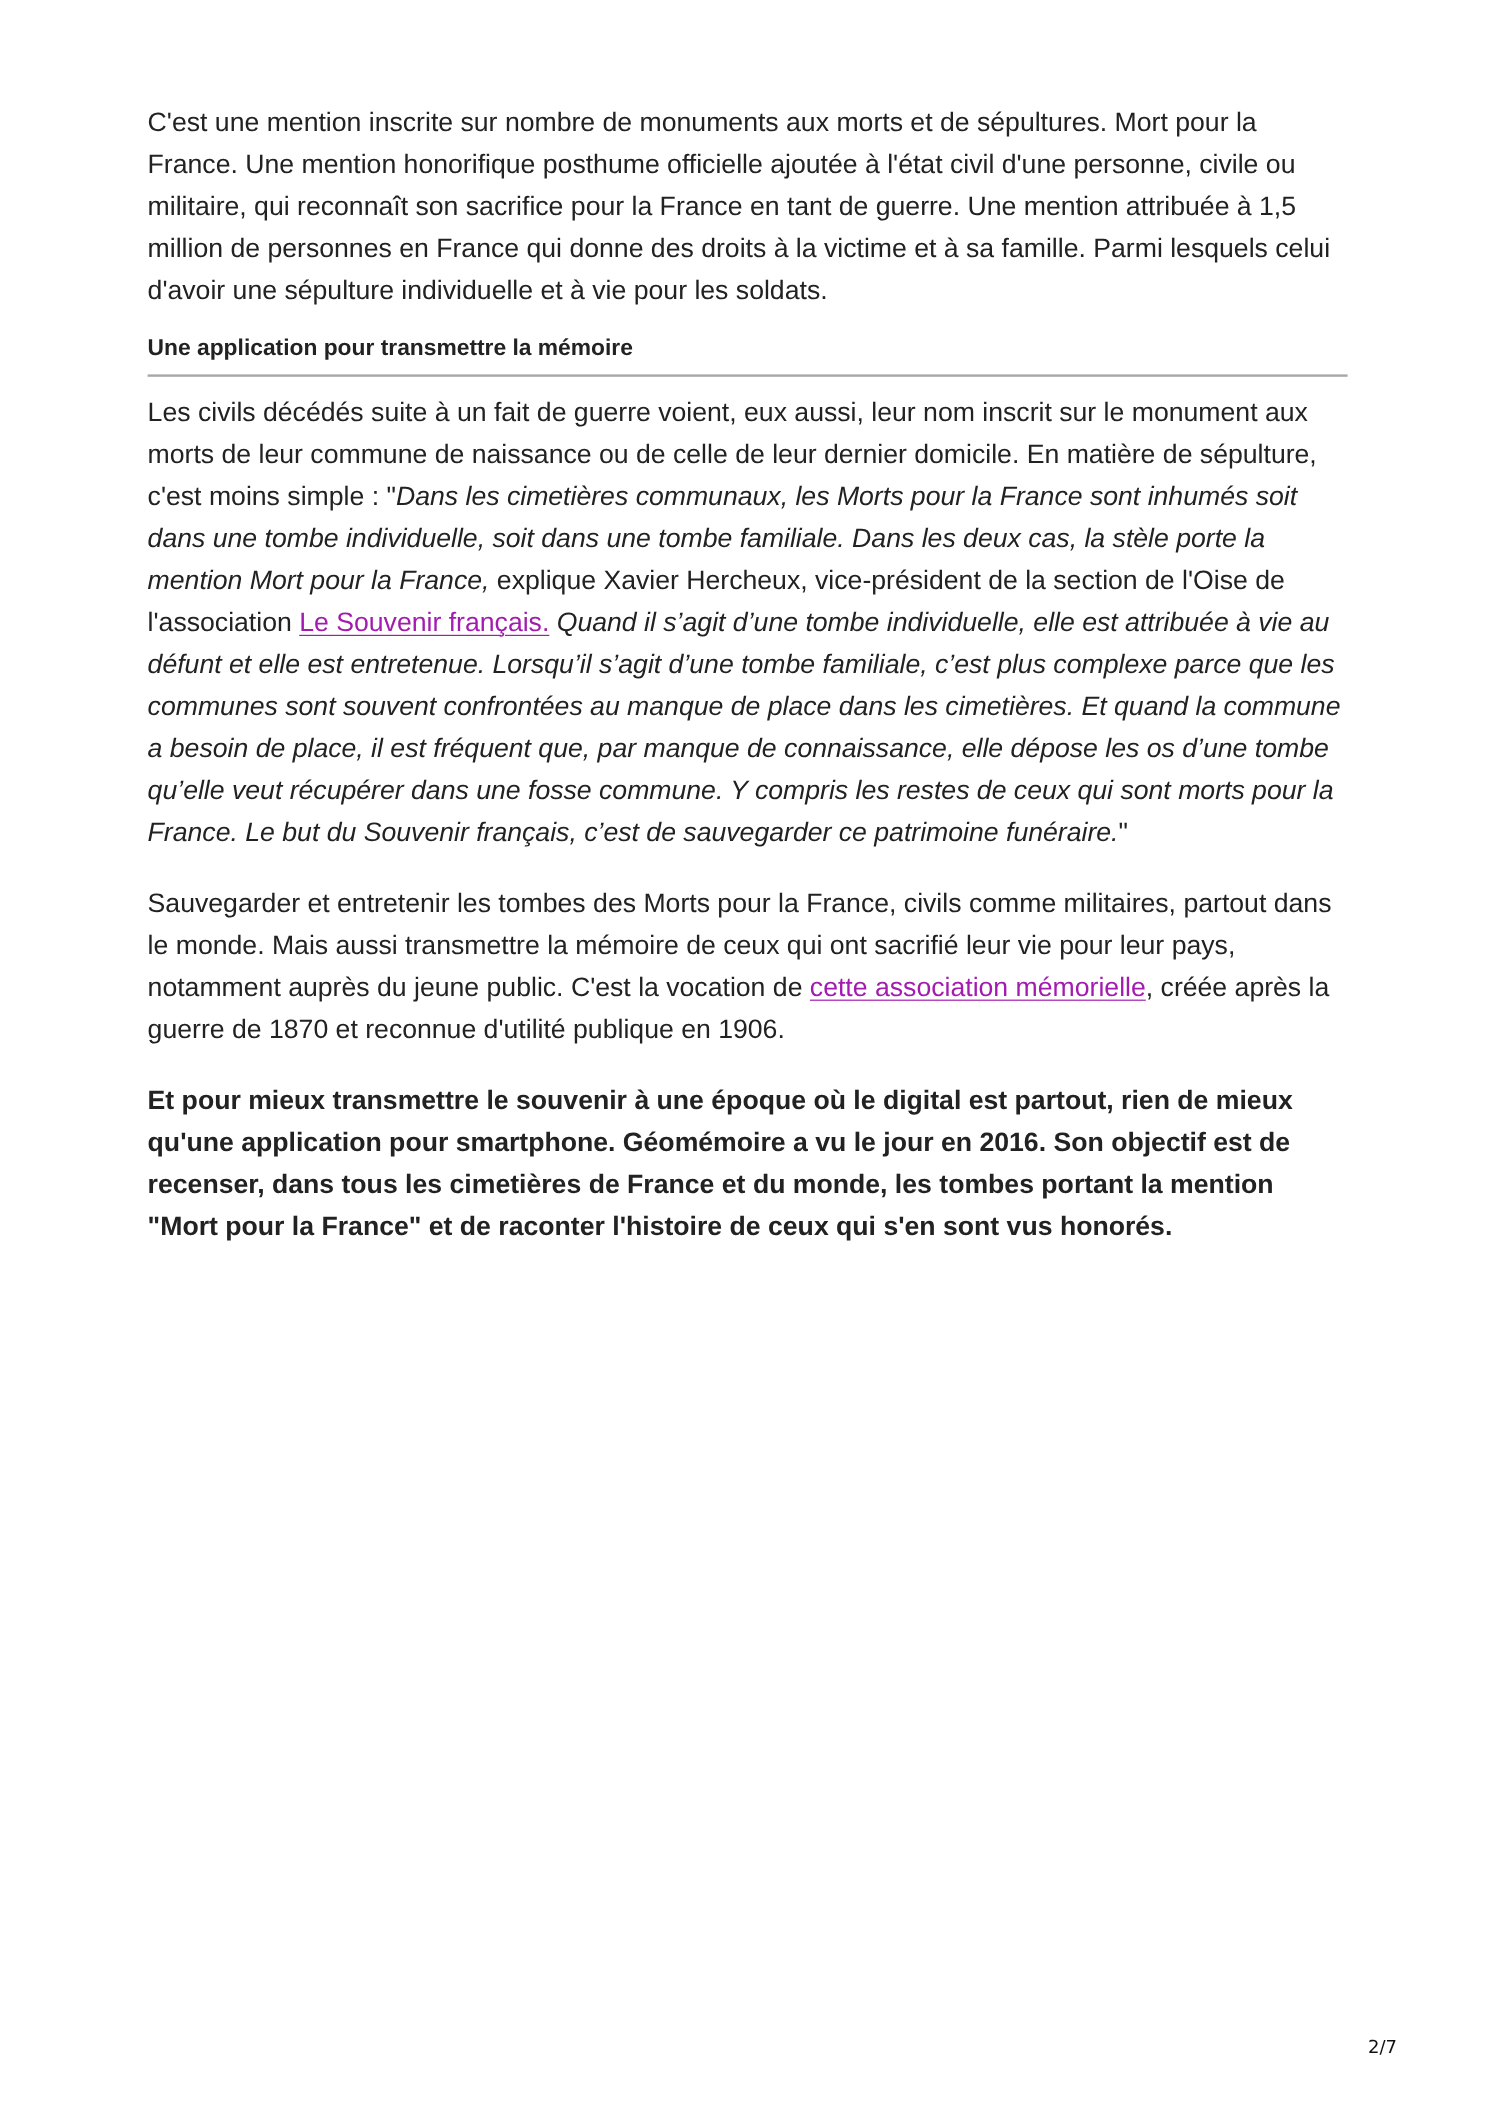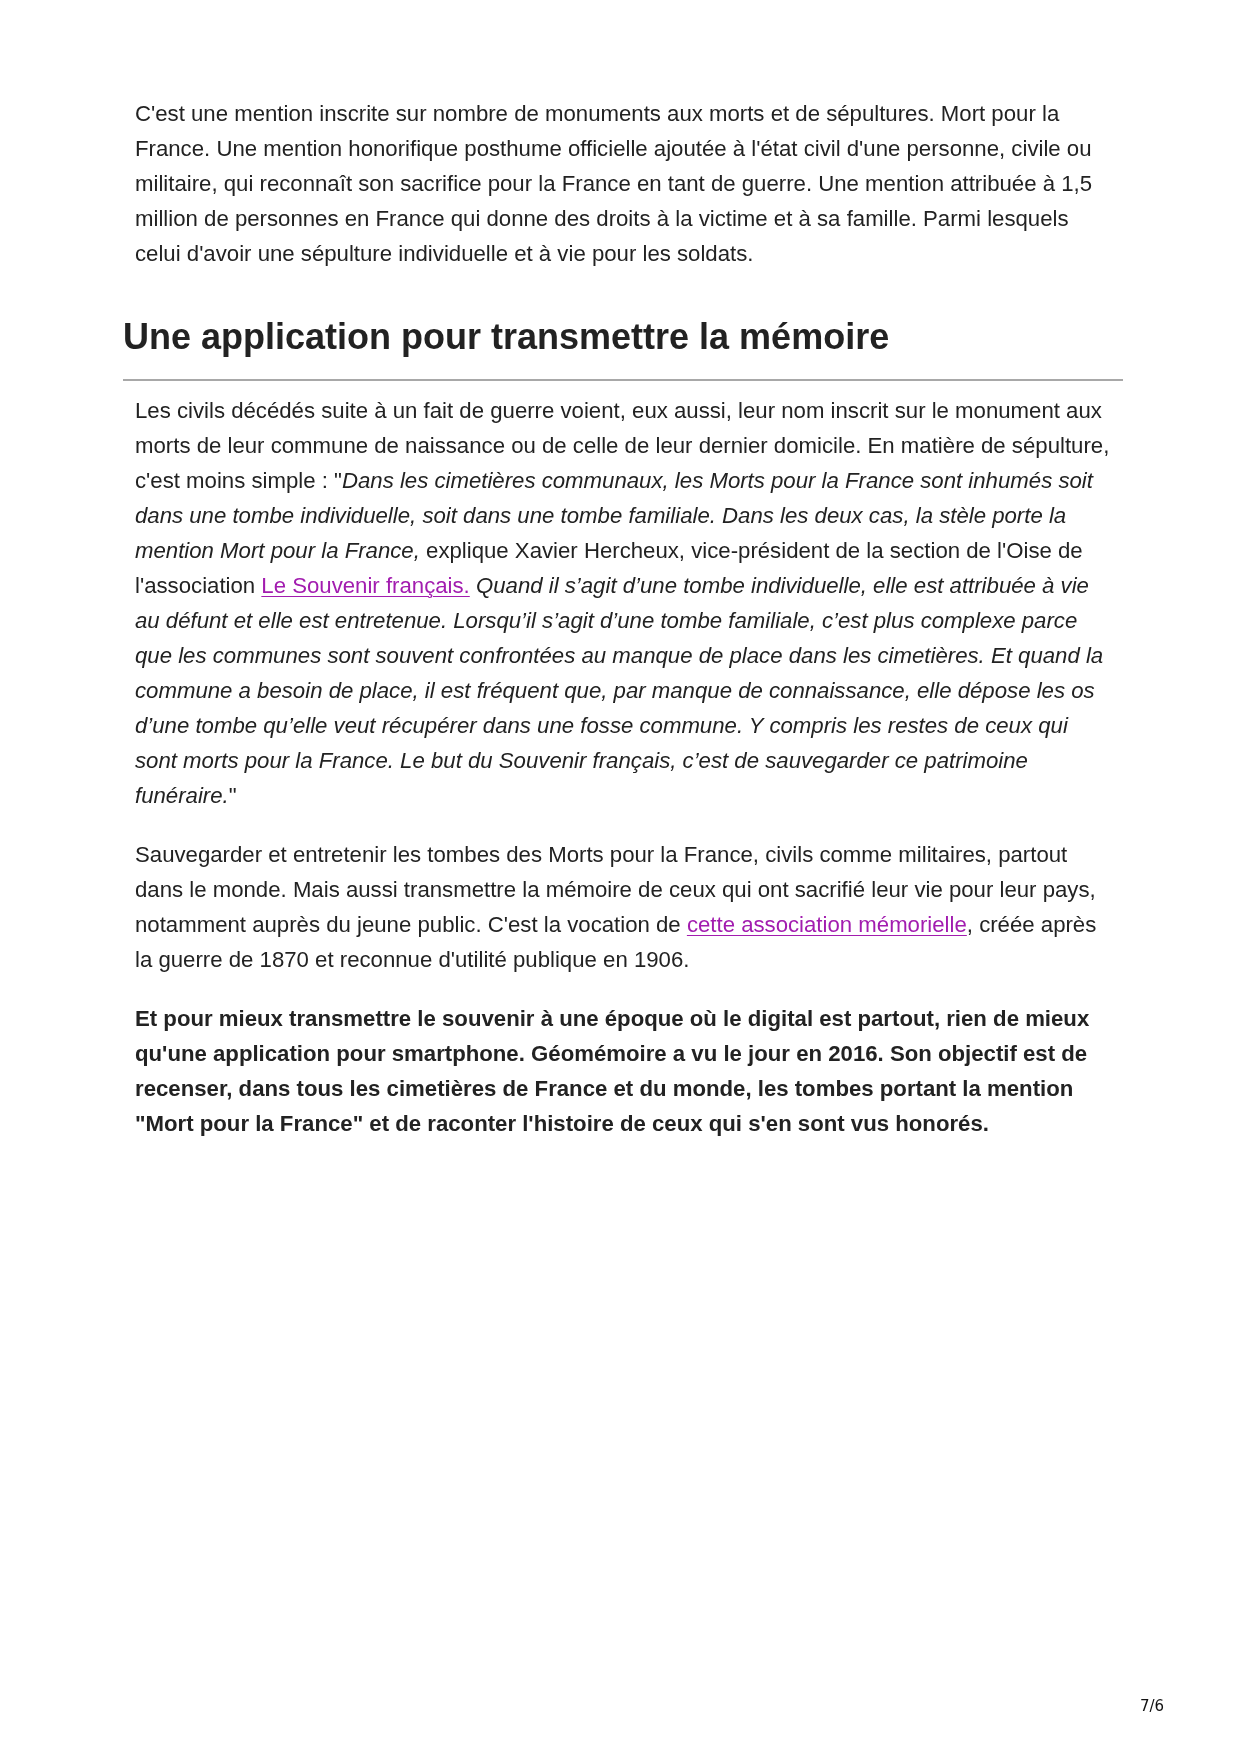--- a/index.html
+++ b/index.html
@@ -4,25 +4,25 @@
   <style>
     html, body { margin: 0; padding: 0; background: #ffffff; }
     body {
       width: 1240px; height: 1754px; position: relative; overflow: hidden;
       font-family: "Liberation Sans", sans-serif; color: #222222;
     }
     .content {
       position: absolute; left: 123px; top: 84px; width: 1000px;
       font-size: 22.2px; line-height: 35px;
     }
-    p { margin: 12px; }
+    p { margin: 0; }
     .p1 { }
     .section-heading {
-      font-size: 36px; font-weight: bold; line-height: 36px;
-      margin: 48px 0 0 0; padding-bottom: 24px;
+      font-size: 19px; font-weight: bold; line-height: 36px;
+      margin: 14px 0 0 0; padding-bottom: 3px;
       border-bottom: 2px solid #a8a8a8; color: #222222;
     }
     .p2 { margin-top: 12px; }
     .p3 { margin-top: 24px; }
     .p4 { margin-top: 24px; font-weight: bold; }
     em { font-style: italic; }
     a { color: #a21caf; text-decoration: underline; text-decoration-thickness: 1px; text-underline-offset: 3px; }
     .page-number {
       position: absolute; left: 1140px; top: 1697px;
       font-family: "DejaVu Sans", sans-serif; font-size: 15px; color: #111111;
@@ -36,13 +36,13 @@
 
   <h2 class="section-heading">Une application pour transmettre la mémoire</h2>
 
   <p class="p2"><span>Les civils décédés suite à un fait de guerre voient, eux aussi, leur nom inscrit sur le monument aux morts de leur commune de naissance ou de celle de leur dernier domicile. En matière de sépulture, c'est moins simple : "</span><em>Dans les cimetières communaux, les Morts pour la France sont inhumés soit dans une tombe individuelle, soit dans une tombe familiale. Dans les deux cas, la stèle porte la mention Mort pour la France,</em><span> explique Xavier Hercheux, vice-président de la section de l'Oise de l'association </span><a href="#">Le Souvenir français.</a><em> Quand il s’agit d’une tombe individuelle, elle est attribuée à vie au défunt et elle est entretenue. Lorsqu’il s’agit d’une tombe familiale, c’est plus complexe parce que les communes sont souvent confrontées au manque de place dans les cimetières. Et quand la commune a besoin de place, il est fréquent que, par manque de connaissance, elle dépose les os d’une tombe qu’elle veut récupérer dans une fosse commune. Y compris les restes de ceux qui sont morts pour la France. Le but du Souvenir français, c’est de sauvegarder ce patrimoine funéraire.</em><span>"</span></p>
 
   <p class="p3"><span>Sauvegarder et entretenir les tombes des Morts pour la France, civils comme militaires, partout dans le monde. Mais aussi transmettre la mémoire de ceux qui ont sacrifié leur vie pour leur pays, notamment auprès du jeune public. C'est la vocation de </span><a href="#">cette association mémorielle</a><span>, créée après la guerre de 1870 et reconnue d'utilité publique en 1906.</span></p>
 
   <p class="p4">Et pour mieux transmettre le souvenir à une époque où le digital est partout, rien de mieux qu'une application pour smartphone. Géomémoire a vu le jour en 2016. Son objectif est de recenser, dans tous les cimetières de France et du monde, les tombes portant la mention "Mort pour la France" et de raconter l'histoire de ceux qui s'en sont vus honorés.</p>
 </div>
 
-<div class="page-number">7/6</div>
+<div class="page-number">2/7</div>
 
 </body></html>

